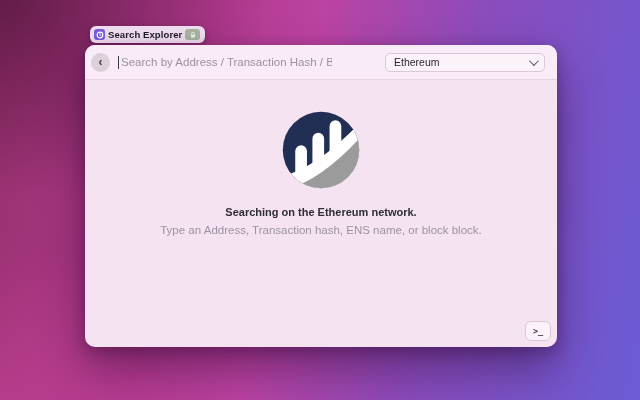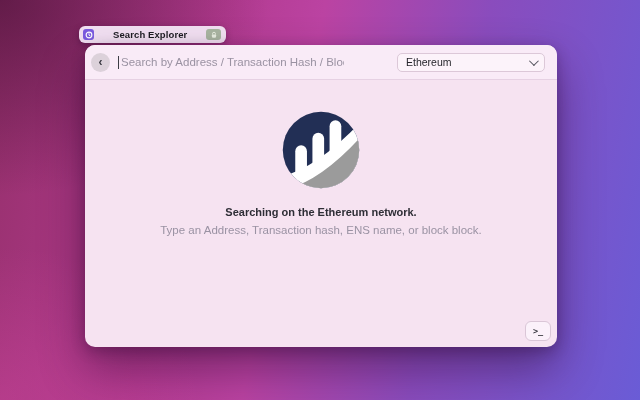--- a/index.html
+++ b/index.html
@@ -11,22 +11,22 @@
   .desktop {
     position: relative; width: 640px; height: 400px;
     background:
       radial-gradient(60% 70% at 0% 0%, rgba(48,8,38,0.50), rgba(48,8,38,0) 70%),
       radial-gradient(45% 55% at 0% 100%, rgba(255,90,200,0.22), rgba(255,90,200,0) 70%),
       linear-gradient(102deg, #96306c 0%, #b23a8e 30%, #bb43a2 45%, #8a4cbd 68%, #6a5cd6 100%);
   }
 
   
   .tab {
-    position: absolute; left: 79px; top: 26px; height: 17px;
-    display: flex; align-items: center; gap: 19px;
+    position: absolute; left: 90px; top: 26px; height: 17px;
+    display: flex; align-items: center; gap: 3px;
     padding: 0 5px 0 4px;
     background: #f2e0f2; border-radius: 6px;
     box-shadow: 0 2px 6px rgba(40,5,45,0.35);
   }
   .favicon {
     width: 11px; height: 11px; border-radius: 3px;
     background: #7b5be0; display: flex; align-items: center; justify-content: center;
     flex: 0 0 auto;
   }
   .tab-label {
@@ -65,21 +65,21 @@
     width: 1px; height: 13px; background: #3c3c44; flex: 0 0 auto;
   }
   .search-input {
     flex: 1 1 auto; min-width: 0;
     border: none; outline: none; background: transparent;
     font-family: "Liberation Sans", "DejaVu Sans", sans-serif;
     font-size: 11.5px; color: #26262c; padding: 0 0 0 2px;
   }
   .search-input::placeholder { color: #9a92a2; opacity: 1; }
   .network-select {
-    flex: 0 0 auto; width: 148px; height: 19px; box-sizing: border-box;
+    flex: 0 0 auto; width: 160px; height: 19px; box-sizing: border-box;
     background: #fcf3fa; border: 1px solid #dcc8d8; border-radius: 5px;
     display: flex; align-items: center; justify-content: space-between;
     padding: 0 8px; cursor: pointer; margin-left: 45px;
   }
   .network-value { font-size: 10.5px; font-weight: 500; color: #26262c; }
   .chevron-down {
     width: 6px; height: 6px; border-right: 1.5px solid #55555e; border-bottom: 1.5px solid #55555e;
     transform: rotate(45deg) translateY(-2px); flex: 0 0 auto;
   }
 

